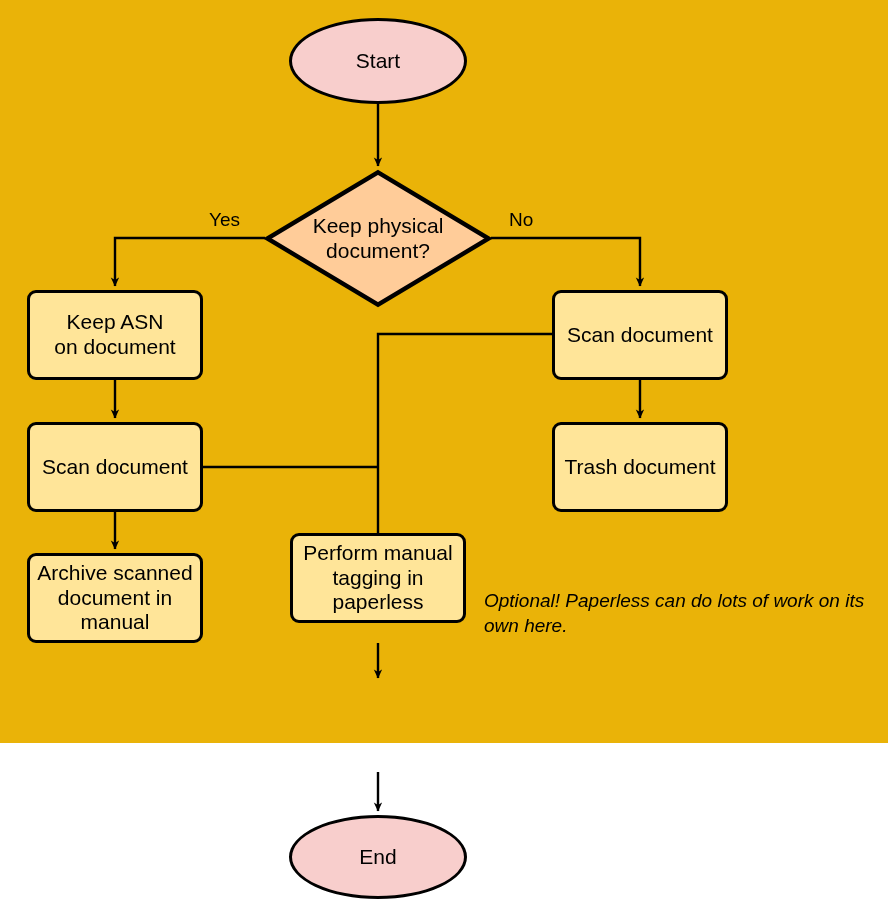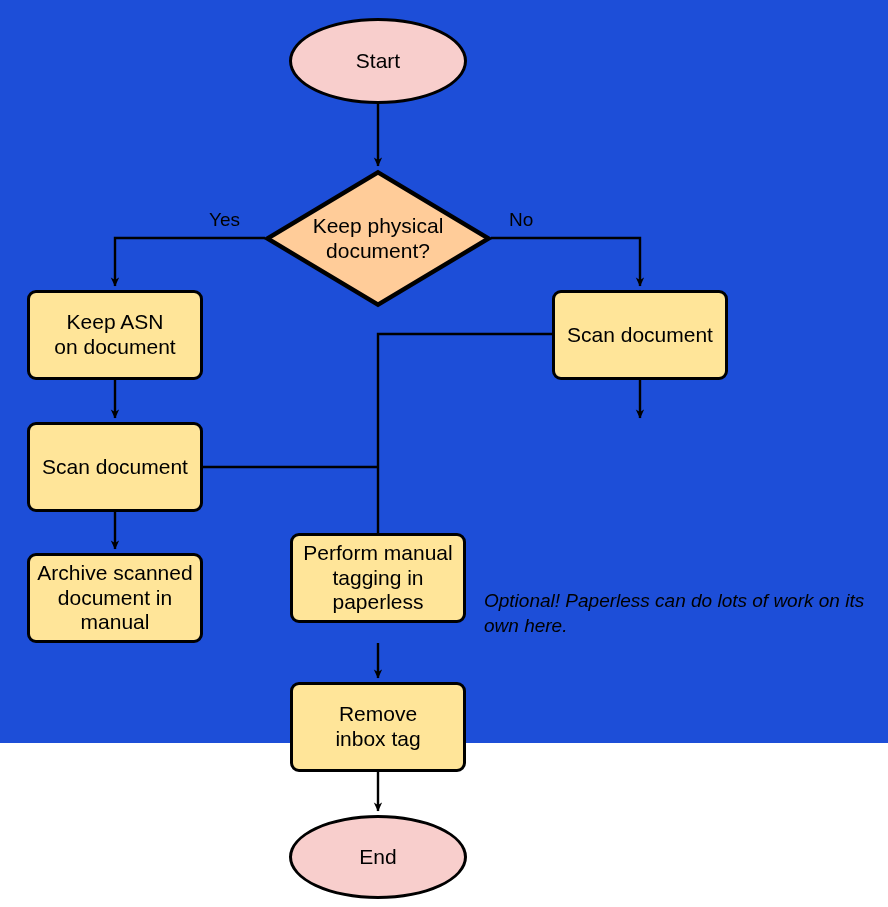--- a/index.html
+++ b/index.html
@@ -11,21 +11,21 @@
   body {
     width: 888px;
     height: 907px;
     font-family: "Liberation Sans", sans-serif;
     overflow: hidden;
   }
   #flow-root {
     position: relative;
     width: 888px;
     height: 743px;
-    background: #1d4ed8;
+    background: #eab308;
   }
   svg.edges {
     position: absolute;
     left: 0;
     top: 0;
     width: 888px;
     height: 907px;
     overflow: visible;
   }
   .node {
@@ -152,31 +152,30 @@
   <div class="node node-process" style="left:27px; top:553px; width:176px; height:90px;">
     <span class="node-text">Archive scanned
 document in
 manual</span>
   </div>
 
   <div class="node node-process" style="left:552px; top:290px; width:176px; height:90px;">
     <span class="node-text">Scan document</span>
   </div>
 
+  <div class="node node-process" style="left:552px; top:422px; width:176px; height:90px;">
+    <span class="node-text">Trash document</span>
+  </div>
 
   <div class="node node-process" style="left:290px; top:533px; width:176px; height:90px;">
     <span class="node-text">Perform manual
 tagging in
 paperless</span>
   </div>
 
-  <div class="node node-process" style="left:290px; top:682px; width:176px; height:90px;">
-    <span class="node-text">Remove
-inbox tag</span>
-  </div>
 
   <div class="node node-terminal" style="left:289px; top:815px; width:178px; height:84px;">
     <span class="node-text">End</span>
   </div>
 
   <div class="annotation" style="left:484px; top:589px; width:400px;">Optional! Paperless can do lots of work on its own here.</div>
 
 </div>
 
 </body></html>

